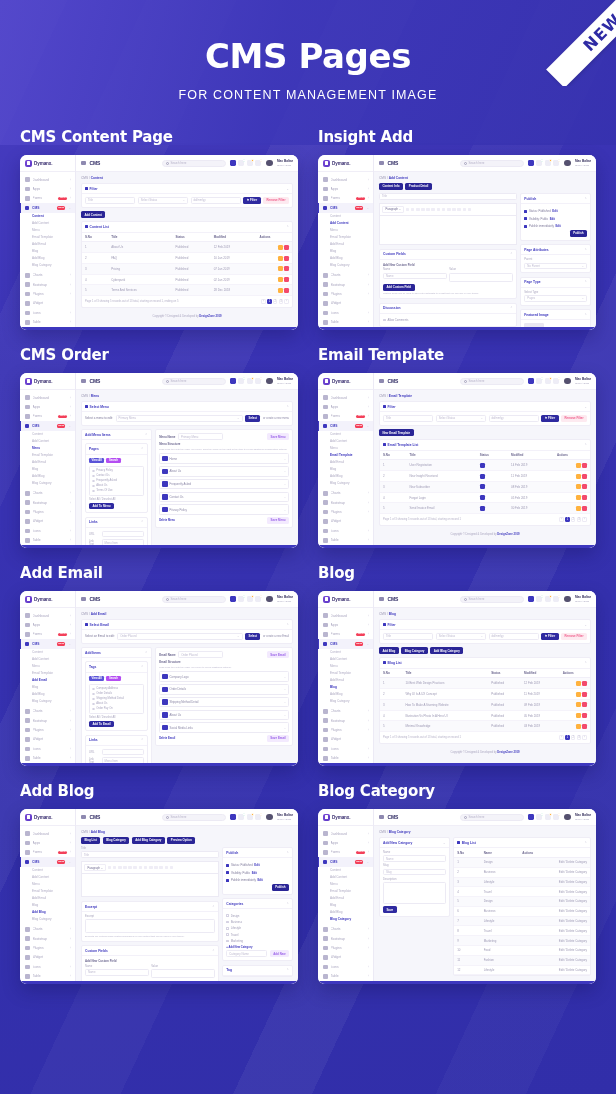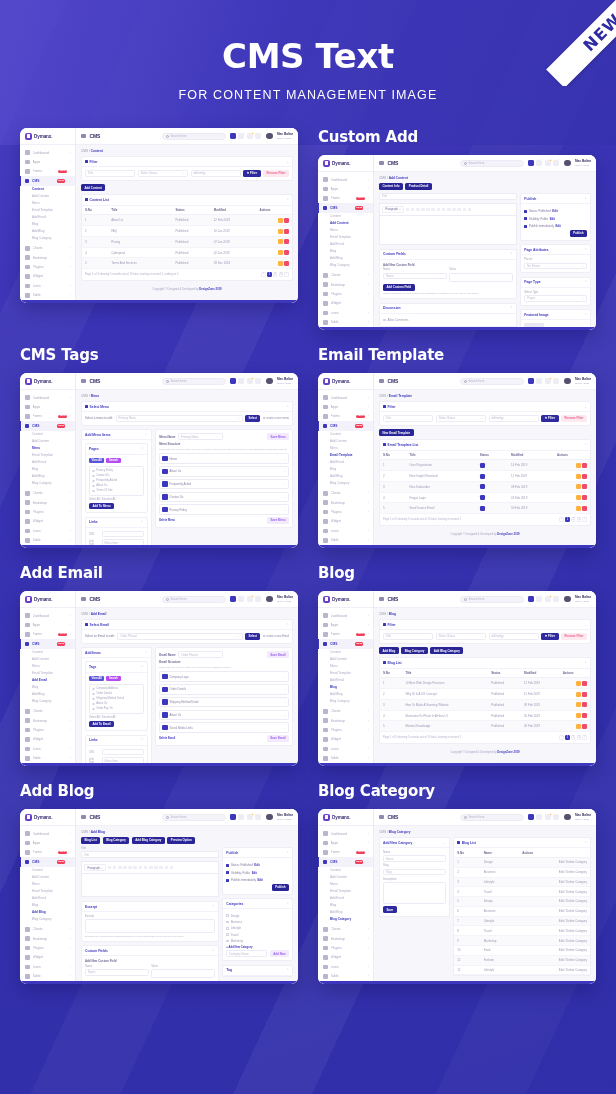--- a/index.html
+++ b/index.html
@@ -315,26 +315,27 @@
 <div class="bg"></div>
 <div class="bg-topglow"></div>
 
 <div class="ribbon">
   <div class="ribbon-band">
     <span>NEW</span>
   </div>
 </div>
 
 <div class="hero">
-  <div class="hero-title">CMS Text</div>
+  <div class="hero-title">CMS Pages</div>
   <div class="hero-sub">FOR CONTENT MANAGEMENT IMAGE</div>
 </div>
 
 <div class="grid" id="grid">
   <div class="cell">
+    <div class="cell-title">CMS Content Page</div>
     <div class="shot">
     <div class="sb">
     <div class="sb-logo">
       <div class="sb-logo-mark"></div>
       <div class="sb-logo-text">Dymanx.</div>
     </div>
     <div class="sb-list">
 
         <div class="sb-item ">
           <div class="sb-ico"></div>
@@ -569,21 +570,21 @@
       </div>
     </div>
             </div>
             <div class="foot">Copyright © Designed &amp; Developed by
     <b>DesignZone 2019</b></div>
       </div>
         </div>
       </div>
   </div>
   <div class="cell">
-    <div class="cell-title">Custom Add</div>
+    <div class="cell-title">Insight Add</div>
     <div class="shot">
     <div class="sb">
     <div class="sb-logo">
       <div class="sb-logo-mark"></div>
       <div class="sb-logo-text">Dymanx.</div>
     </div>
     <div class="sb-list">
 
         <div class="sb-item ">
           <div class="sb-ico"></div>
@@ -803,21 +804,21 @@
                     <div class="noimg">NO IMAGE</div>
                   </div>
                 </div>
           </div>
         </div>
       </div>
         </div>
       </div>
   </div>
   <div class="cell">
-    <div class="cell-title">CMS Tags</div>
+    <div class="cell-title">CMS Order</div>
     <div class="shot">
     <div class="sb">
     <div class="sb-logo">
       <div class="sb-logo-mark"></div>
       <div class="sb-logo-text">Dymanx.</div>
     </div>
     <div class="sb-list">
 
         <div class="sb-item ">
           <div class="sb-ico"></div>

